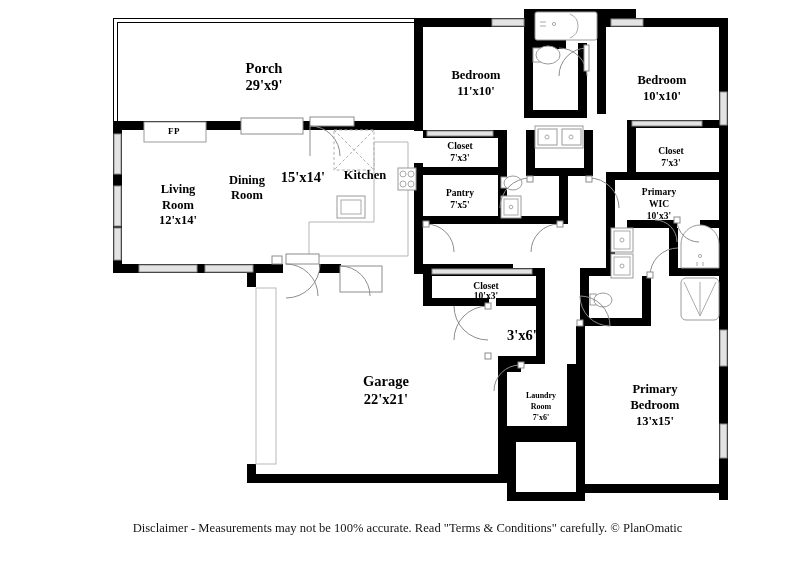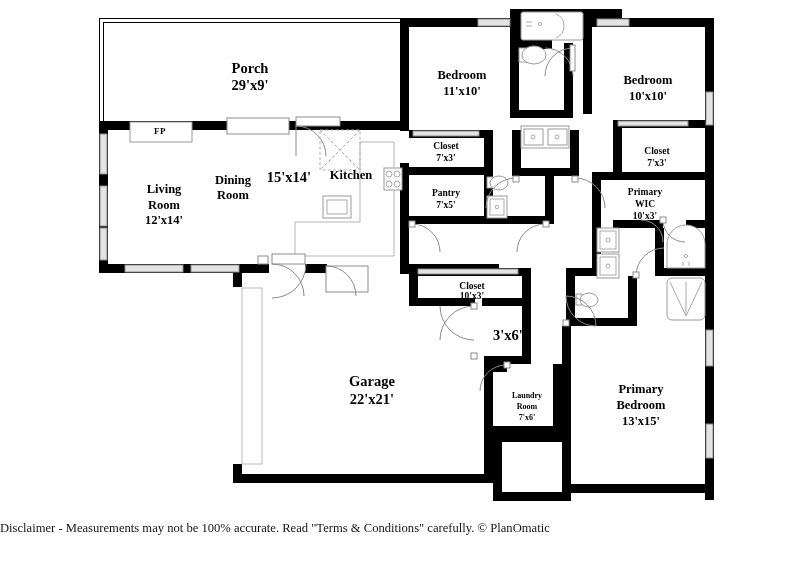--- a/index.html
+++ b/index.html
@@ -10,20 +10,21 @@
   body {
     width: 809px;
     height: 588px;
     position: relative;
     overflow: hidden;
     font-family: "Liberation Serif", serif;
   }
   #plan-root {
     position: absolute;
     inset: 0;
+    margin-left: 14px;
   }
   svg.floorplan {
     position: absolute;
     top: 0;
     left: 0;
     width: 809px;
     height: 588px;
     display: block;
   }
   .wall      { fill: #000000; }
@@ -67,20 +68,21 @@
     font-size: 25px;
     letter-spacing: 1.2px;
   }
 
   
   #disclaimer {
     position: absolute;
     left: 0;
     top: 521px;
     width: 787px;
+    text-align: center;
     font-family: "Liberation Serif", serif;
     font-size: 12.6px;
     color: #161616;
     white-space: nowrap;
   }
 </style>
 </head>
 <body>
 
 <div id="plan-root">

